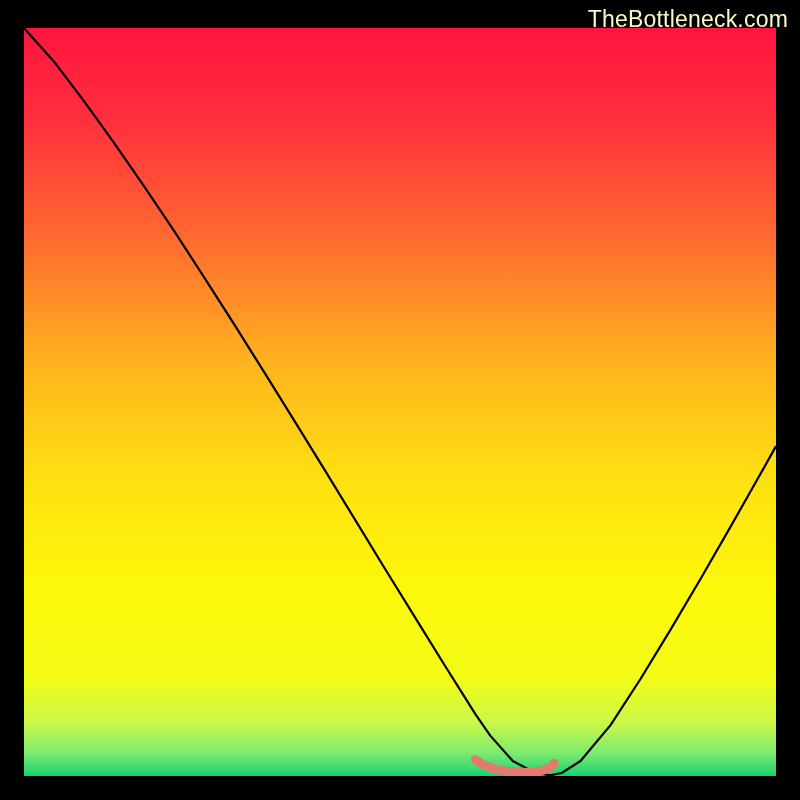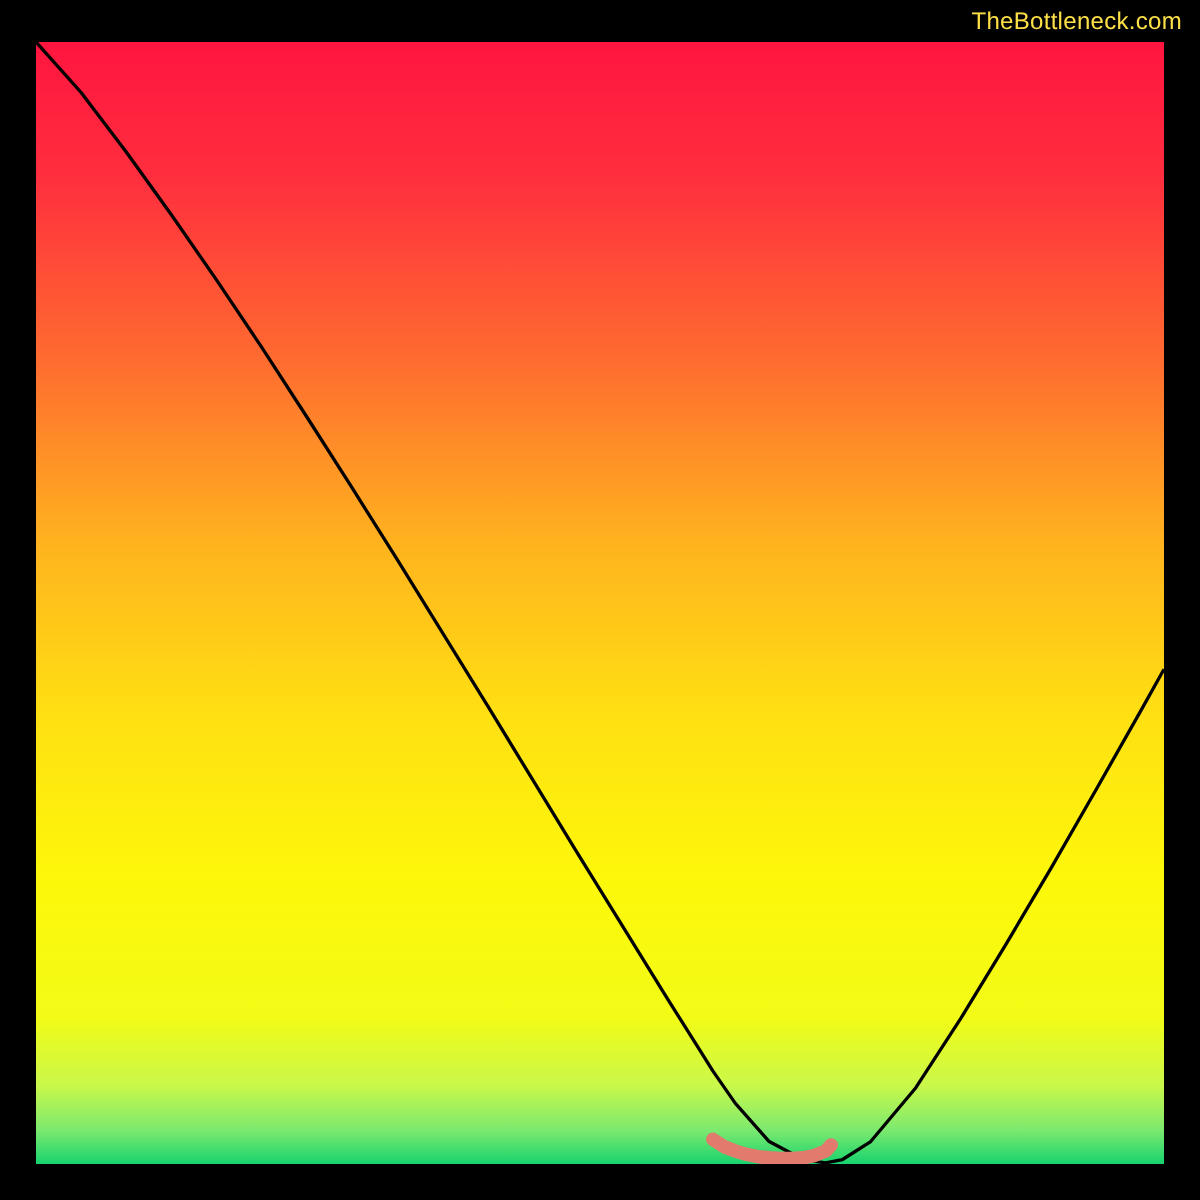--- a/index.html
+++ b/index.html
@@ -3,22 +3,22 @@
 <meta charset="utf-8">
 <style>
   * { margin: 0; padding: 0; box-sizing: border-box; }
   html, body { width: 800px; height: 800px; overflow: hidden; background: #000; }
   .container { position: relative; width: 800px; height: 800px; }
   .watermark {
     position: absolute;
     top: 6px;
     right: 12px;
     font-family: Arial, Helvetica, sans-serif;
-    font-size: 16px;
-    color: #fde047;
+    font-size: 23px;
+    color: #fef9c3;
     font-weight: 500;
     letter-spacing: 0.2px;
     margin-left: 39px;
   }
   .plot-outer {
     position: absolute;
     left: 24px;
     top: 28px;
     width: 752px;
     height: 748px;

